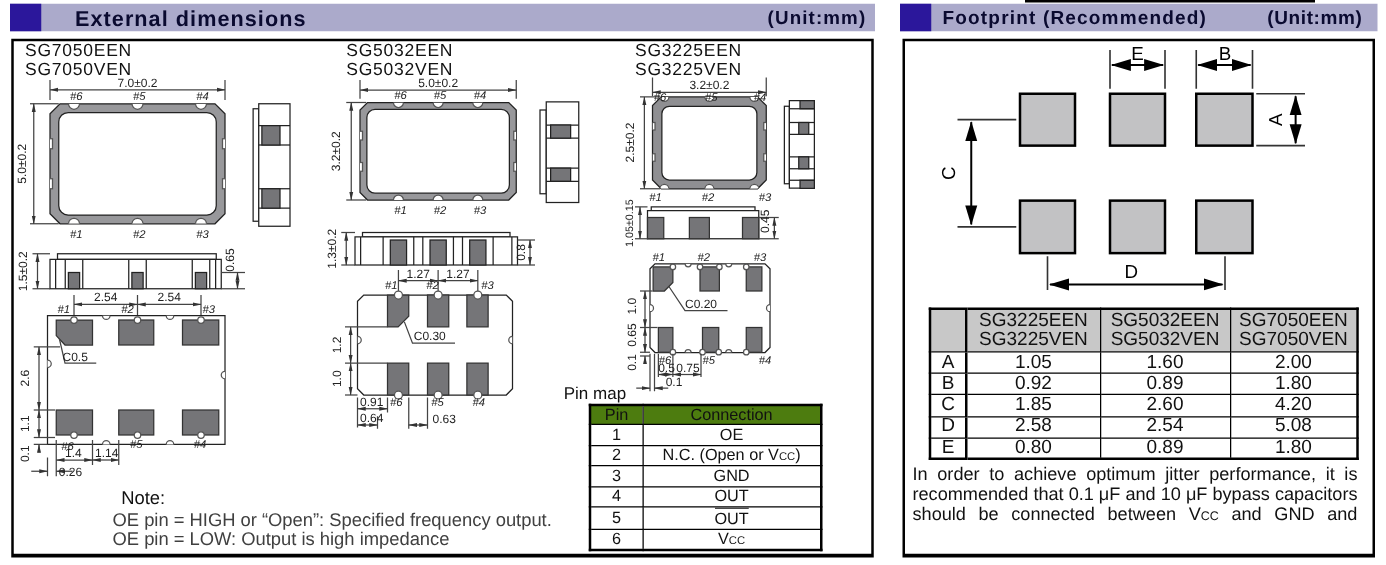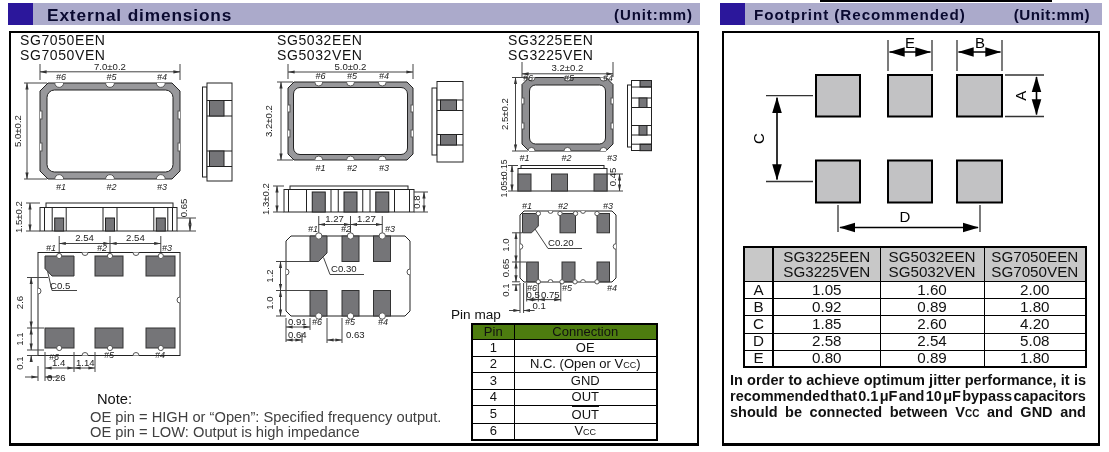--- a/index.html
+++ b/index.html
@@ -8,31 +8,31 @@
   .abs{position:absolute;}
   .bar{background:#abaacb;height:22px;top:3px;}
   .sq{background:#2b179b;width:25px;height:22px;top:3px;}
   .ttl{font-weight:bold;color:#0a0a30;}
   .box{border:2px solid #000;border-bottom-width:3px;background:#fff;}
   .mdl{font-size:14px;line-height:15.1px;color:#111;letter-spacing:0.6px;}
   table{border-collapse:collapse;table-layout:fixed;font-size:15px;color:#111;}
   td{border:1px solid #000;text-align:center;padding:0;overflow:hidden;line-height:14.5px;}
   .vcc{font-size:10px;letter-spacing:0;} .vcc2{font-size:9px;letter-spacing:0;}
   .ovl{display:inline-block;border-top:1.5px solid #111;line-height:15px;}
-  .jline{display:flex;justify-content:space-between;font-weight:bold;}
+  .jline{display:flex;justify-content:space-between;}
   .para{font-size:14.5px;line-height:15.9px;color:#111;}
 </style>
 </head>
 <body>
 
 <div class="abs" style="left:820px;top:0;width:232px;height:2px;background:#000;"></div>
 
 <div class="abs bar" style="left:8px;width:692px;"></div>
 <div class="abs sq" style="left:8px;"></div>
-<div class="abs ttl" style="left:47px;top:5px;font-size:17.3px;letter-spacing:0.85px;">External dimensions</div>
+<div class="abs ttl" style="left:60px;top:5px;font-size:17.3px;letter-spacing:0.85px;">External dimensions</div>
 <div class="abs ttl" style="left:560px;top:6px;width:133px;font-size:15px;letter-spacing:0.9px;text-align:right;">(Unit:mm)</div>
 
 <div class="abs bar" style="left:720px;width:382px;"></div>
 <div class="abs sq" style="left:720px;"></div>
 <div class="abs ttl" style="left:754px;top:6px;font-size:15.2px;letter-spacing:0.95px;">Footprint (Recommended)</div>
 <div class="abs ttl" style="left:955px;top:5.5px;width:135px;font-size:15.2px;letter-spacing:0.5px;text-align:right;">(Unit:mm)</div>
 
 <div class="abs box" style="left:9px;top:31px;width:686px;height:410px;"></div>
 <div class="abs box" style="left:722px;top:31px;width:374px;height:410px;"></div>
 

